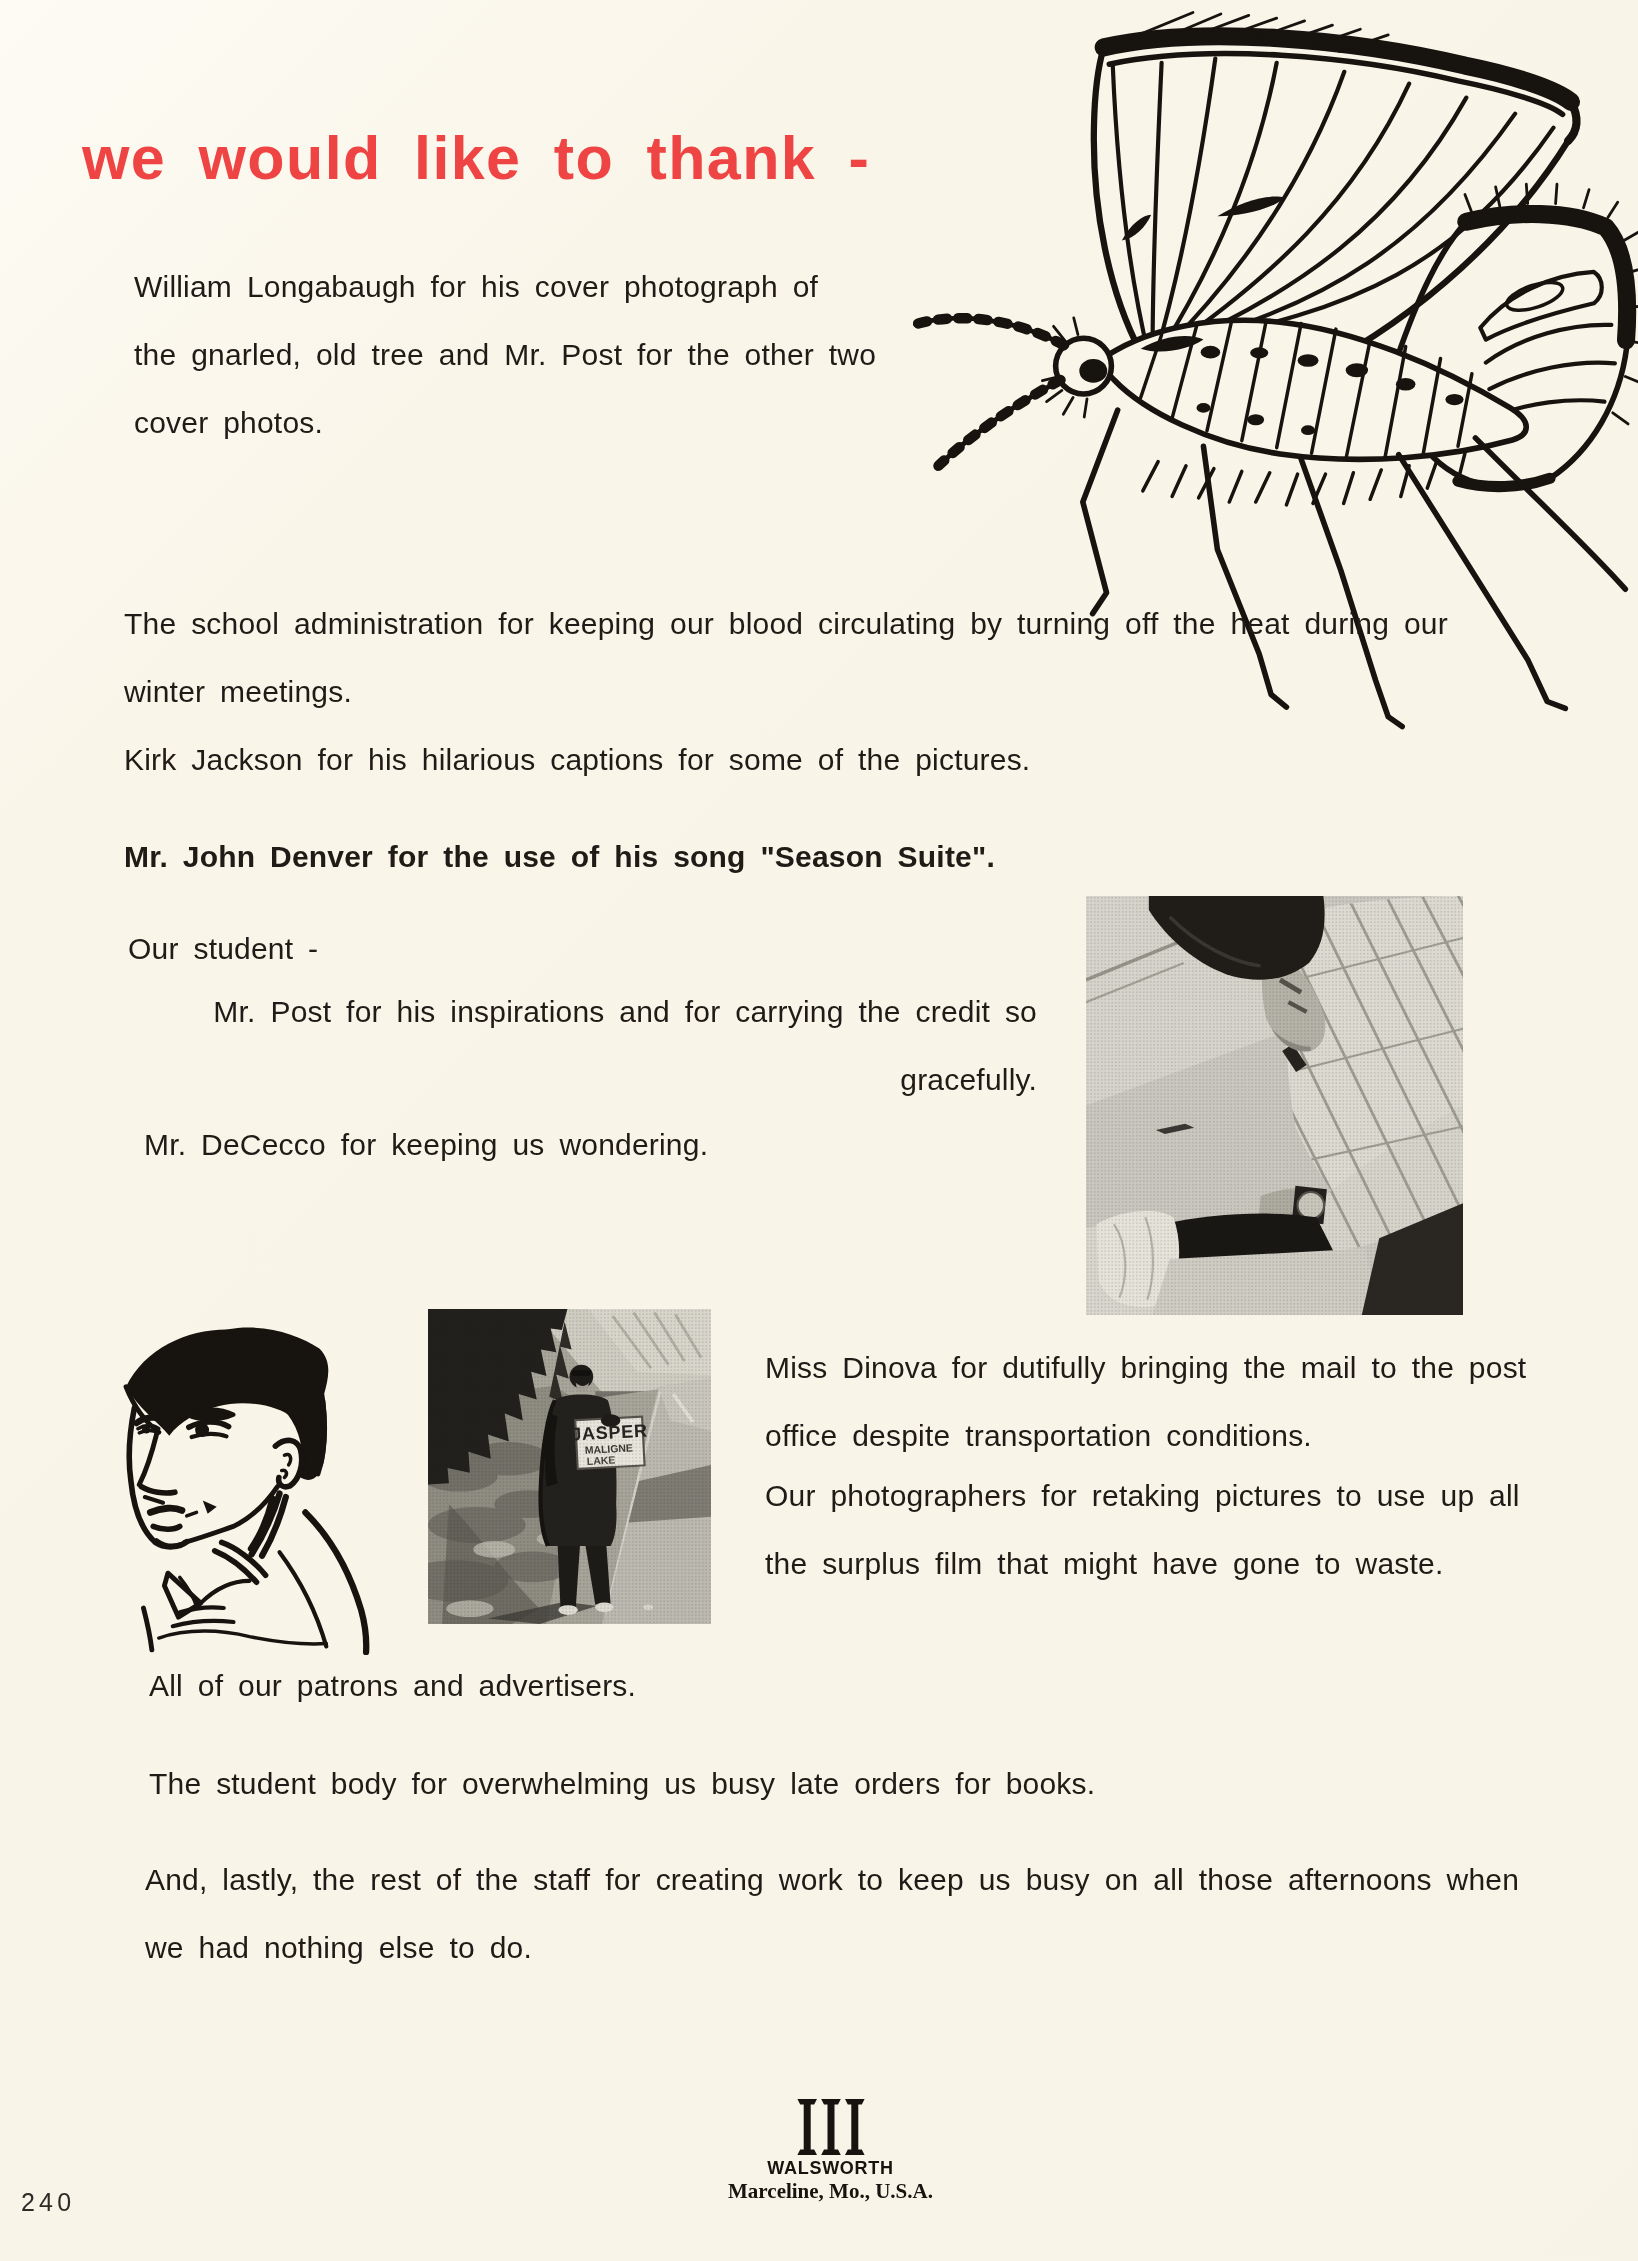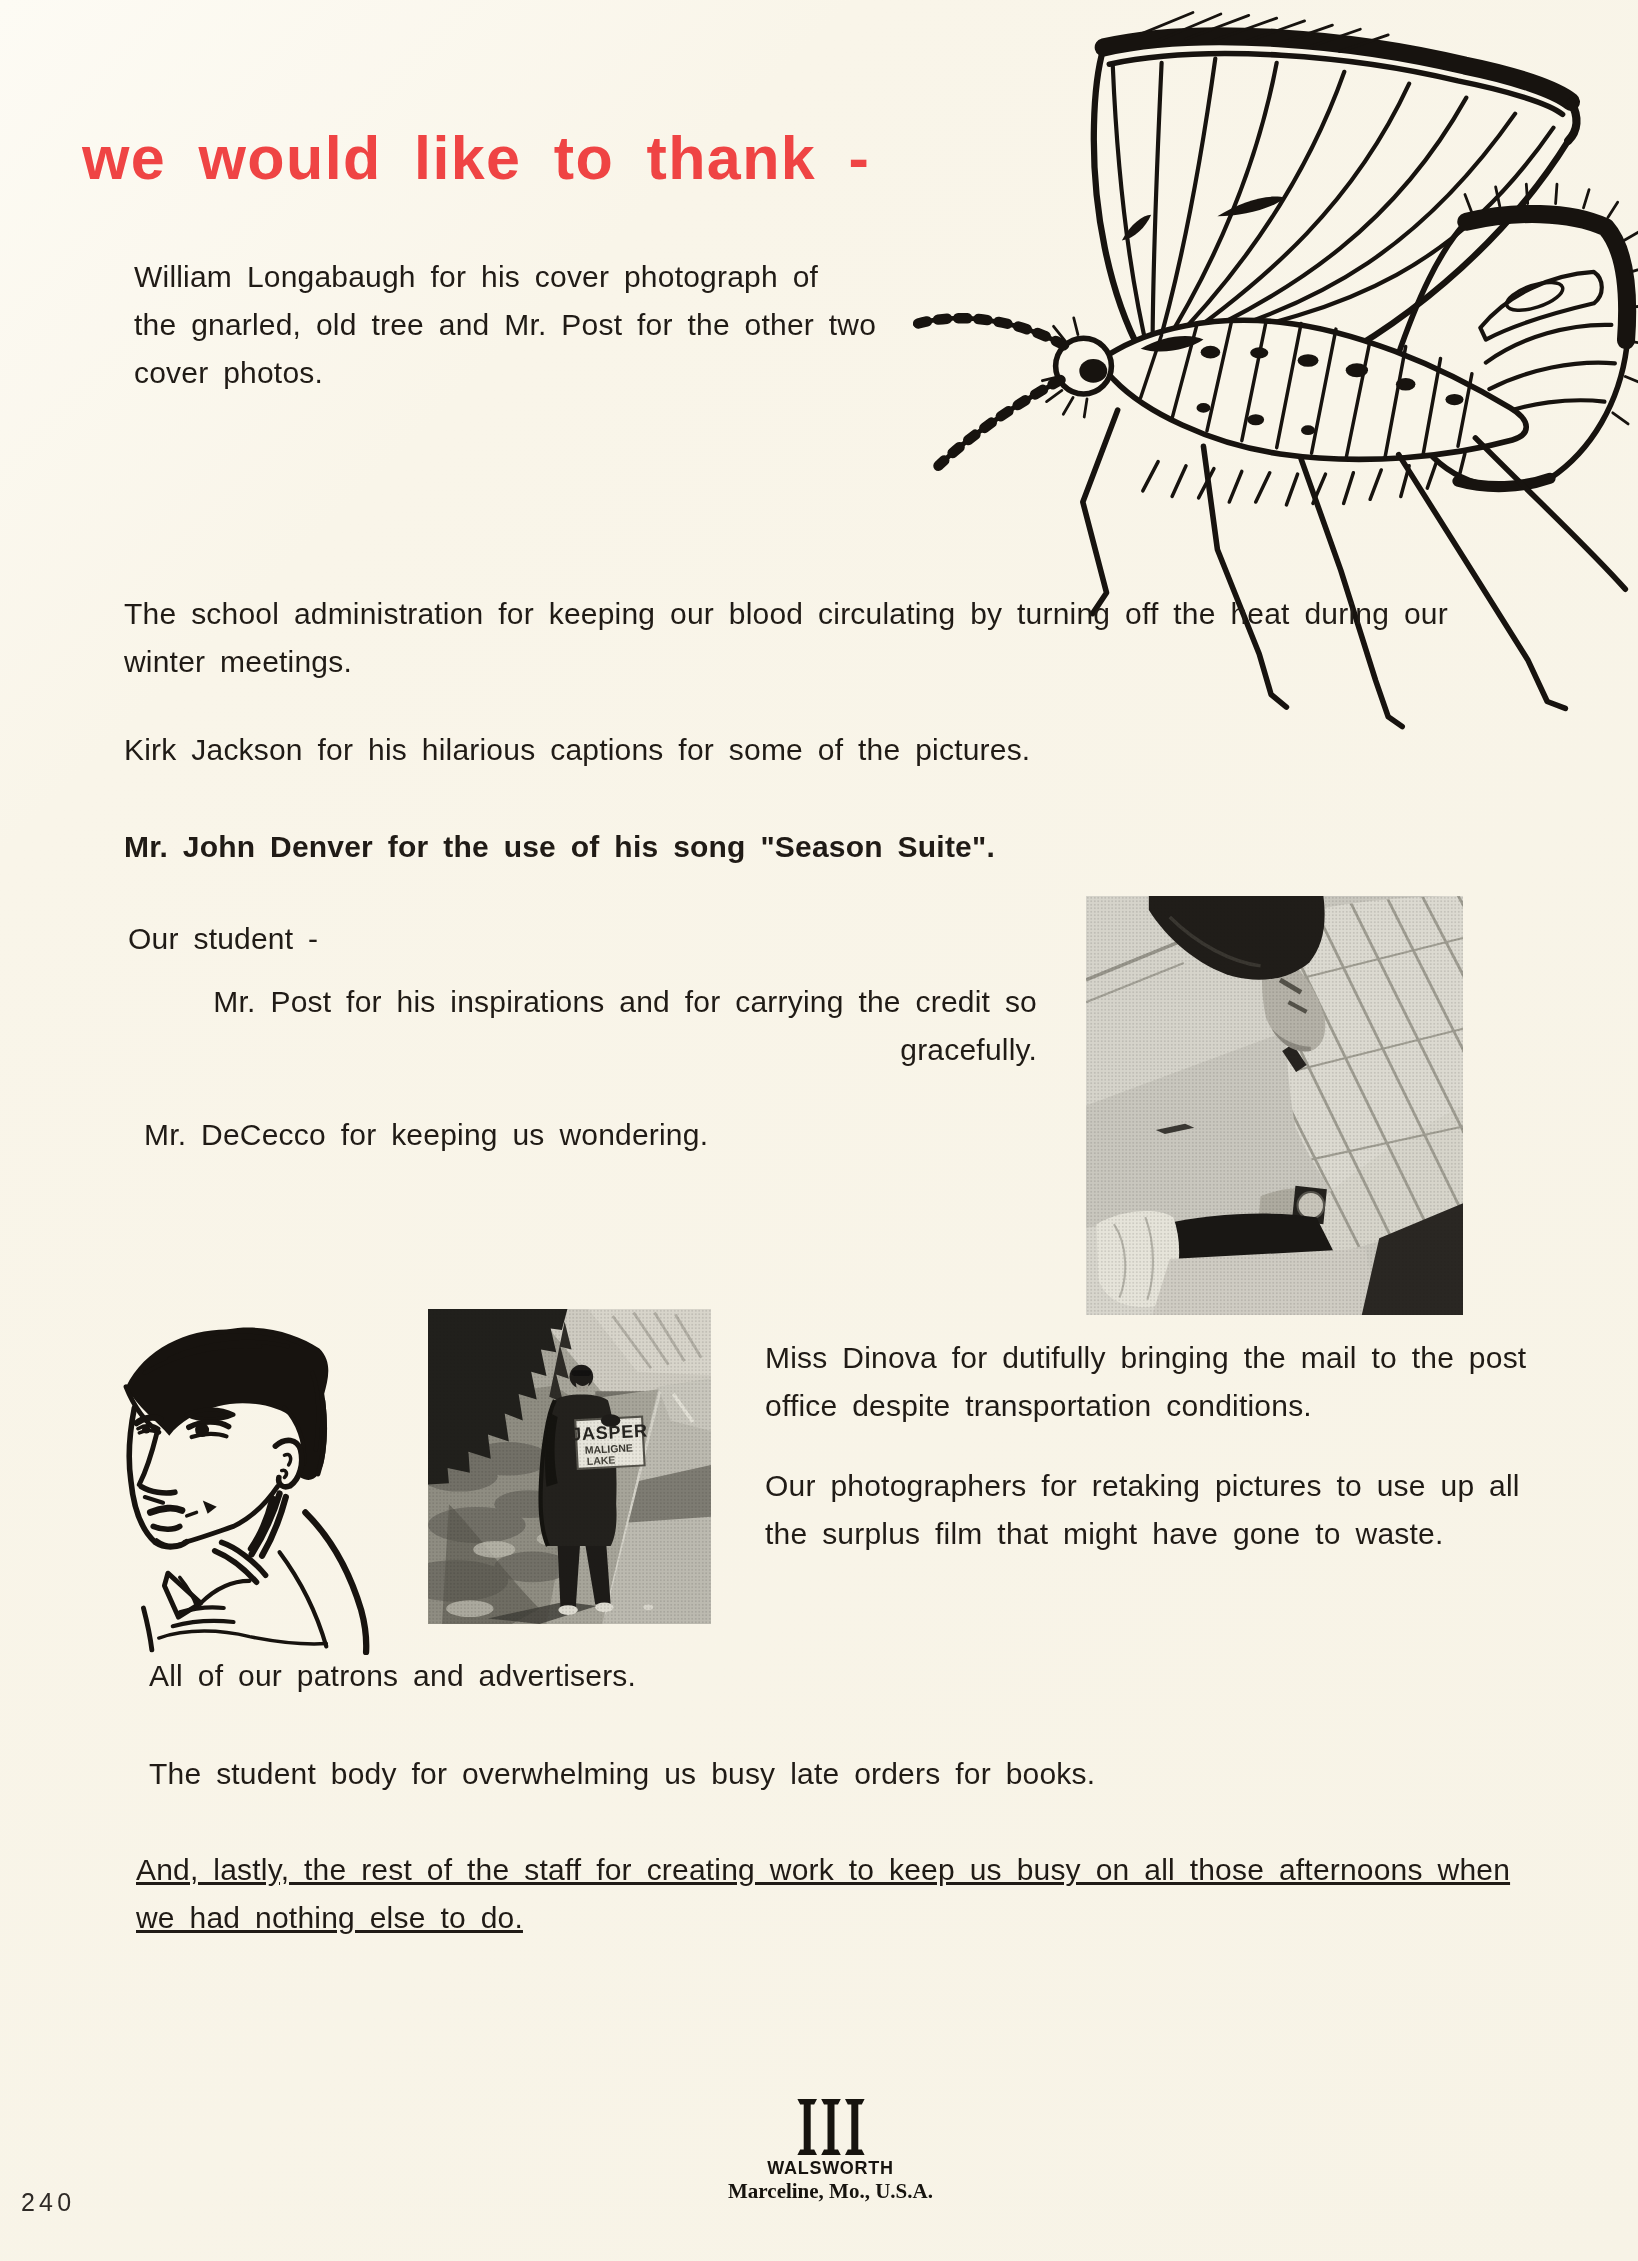--- a/index.html
+++ b/index.html
@@ -7,21 +7,21 @@
     width:1638px;height:2261px;position:relative;overflow:hidden;
     background:linear-gradient(135deg,#fdfbf4 0%,#f9f5e9 22%,#f7f3e6 100%);
     font-family:"Liberation Sans",sans-serif;color:#1d1915;
   }
   .abs{position:absolute;}
   .page-title{
     left:82px;top:123px;font-size:61px;font-weight:bold;
     letter-spacing:1.4px;word-spacing:14px;color:#ef4444;white-space:pre;
   }
   .body-text{
-    font-size:30px;line-height:48px;white-space:pre-line;
+    font-size:30px;line-height:68px;white-space:pre-line;
     word-spacing:6.3px;letter-spacing:0.2px;color:#201b16;
   }
   .photo{overflow:hidden;}
   .photo:after{
     content:"";position:absolute;inset:0;pointer-events:none;
     background-image:radial-gradient(rgba(25,23,20,0.12) 0.7px,transparent 1px);
     background-size:3.5px 3.5px;
   }
   .ink svg, .photo svg{display:block;width:100%;height:100%;}
   .colophon{left:712px;top:2099px;width:237px;text-align:center;}
@@ -173,21 +173,21 @@
 <div class="abs body-text" style="left:128px;top:915px;">Our student -</div>
 <div class="abs body-text" style="left:144px;top:978px;width:893px;text-align:right;">Mr. Post for his inspirations and for carrying the credit so
 gracefully.</div>
 <div class="abs body-text" style="left:144px;top:1111px;width:977px;">Mr. DeCecco for keeping us wondering.</div>
 <div class="abs body-text" style="left:765px;top:1334px;width:837px;">Miss Dinova for dutifully bringing the mail to the post
 office despite transportation conditions.</div>
 <div class="abs body-text" style="left:765px;top:1462px;width:837px;">Our photographers for retaking pictures to use up all
 the surplus film that might have gone to waste.</div>
 <div class="abs body-text" style="left:149px;top:1652px;width:1116px;">All of our patrons and advertisers.</div>
 <div class="abs body-text" style="left:149px;top:1750px;width:1256px;">The student body for overwhelming us busy late orders for books.</div>
-<div class="abs body-text" style="left:136px;top:1846px;width:1462px;text-decoration:underline;">And, lastly, the rest of the staff for creating work to keep us busy on all those afternoons when
+<div class="abs body-text" style="left:145px;top:1846px;width:1462px;">And, lastly, the rest of the staff for creating work to keep us busy on all those afternoons when
 we had nothing else to do.</div>
 
 <div class="abs photo" style="left:1086px;top:896px;width:377px;height:419px;background:#c9c7be;">
 <svg viewBox="0 0 540 600" xmlns="http://www.w3.org/2000/svg">
   <rect width="540" height="600" fill="#c9c7be"></rect>
   <polygon points="0,0 290,0 270,200 0,300" fill="#d6d4cb"></polygon>
   <line x1="0" y1="120" x2="160" y2="55" stroke="#97958b" stroke-width="5"></line>
   <line x1="0" y1="152" x2="140" y2="96" stroke="#a3a197" stroke-width="3"></line>
   <path d="M100,335 l42,-9 l13,6 l-42,9 Z" fill="#3a3833"></path>
 

